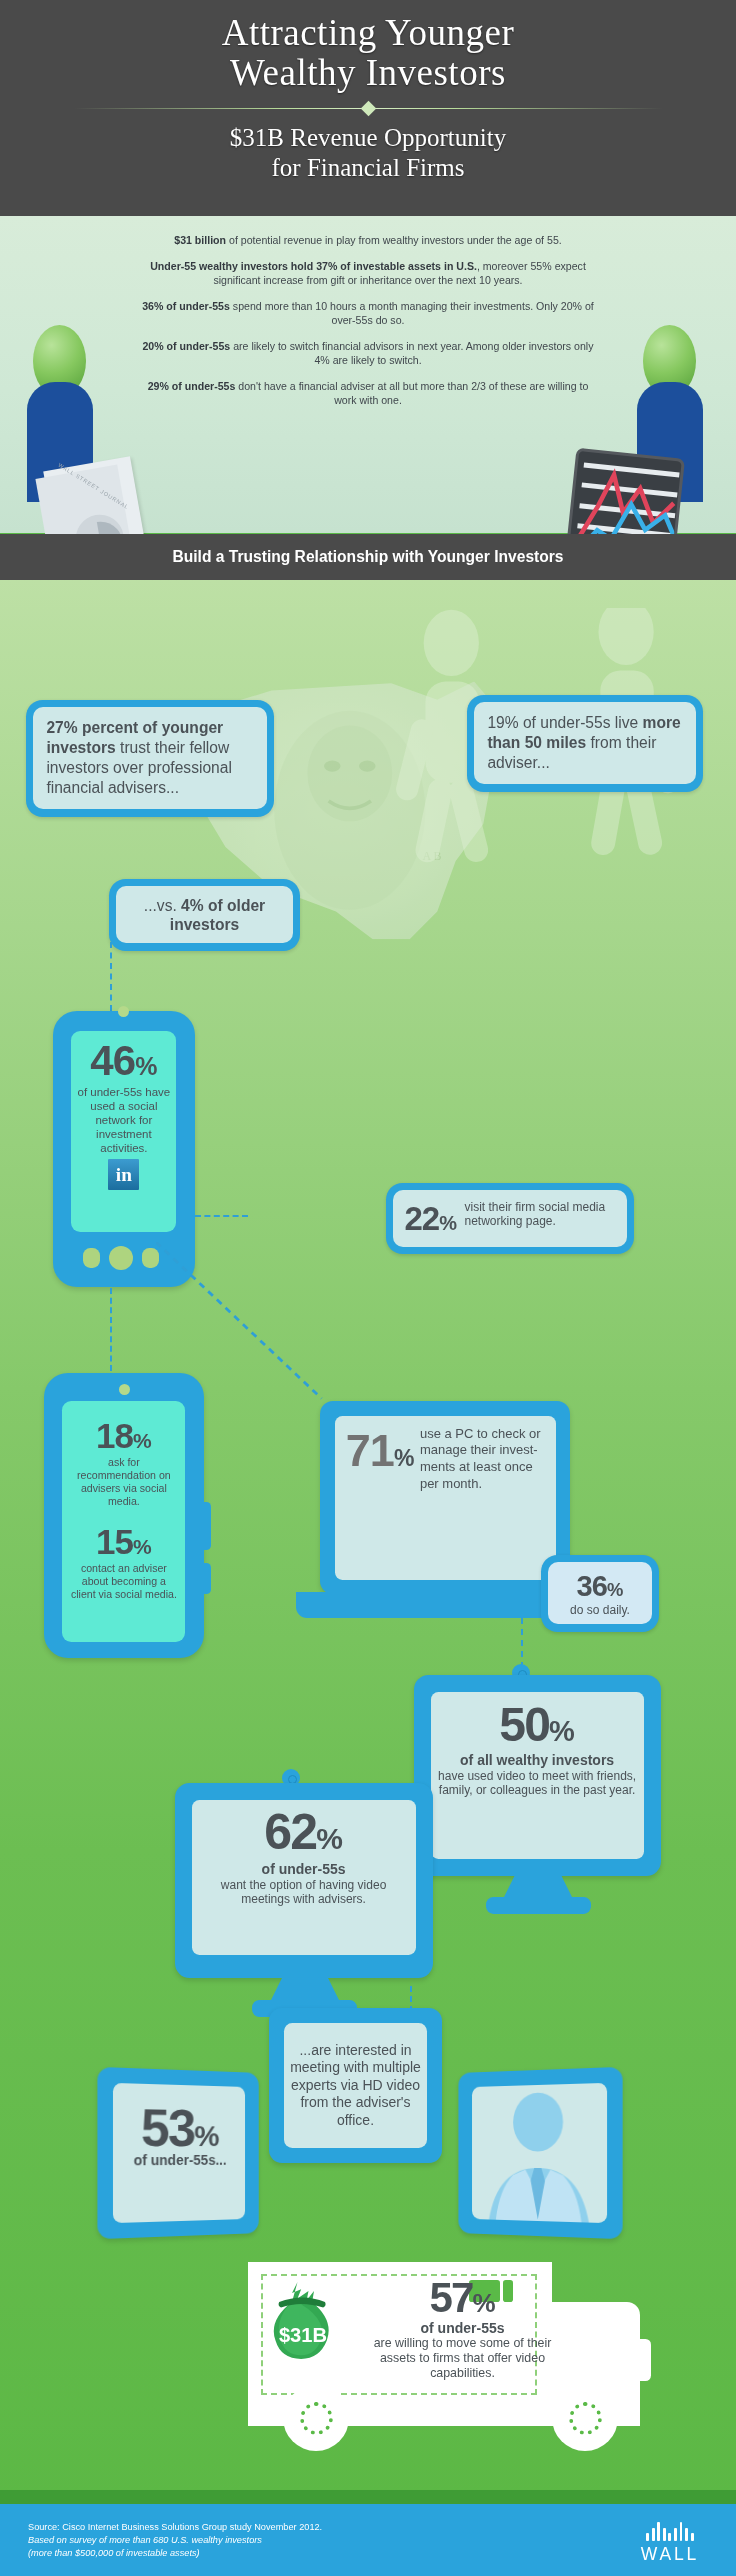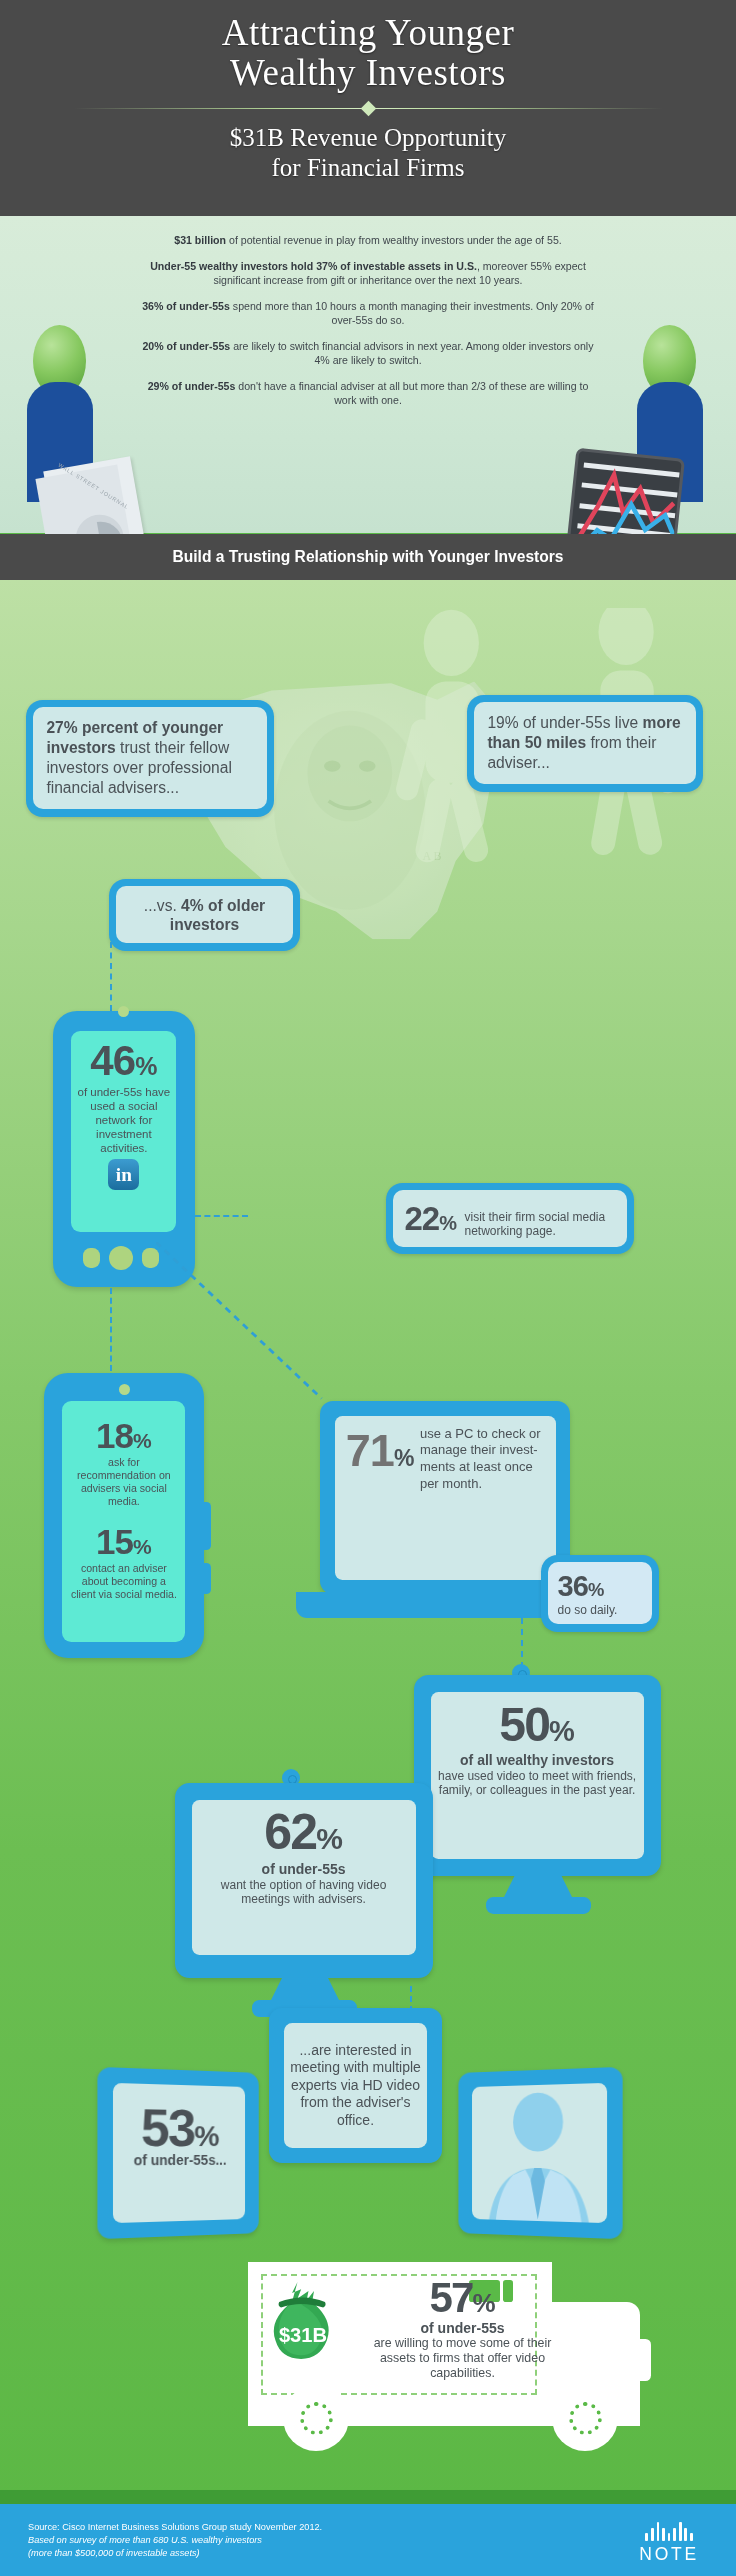--- a/index.html
+++ b/index.html
@@ -142,21 +142,21 @@
   .dot-v { border-left: 2.8px dashed #2f9fd6; }
   .dot-h { border-top: 2.8px dashed #2f9fd6; }
 
   .cam { position:absolute; width:18.4px;height:18.4px;border-radius:50%;background:#2aa3dc;}
   .cam:after{content:"";position:absolute;left:5.5px;top:5.5px;width:7.4px;height:7.4px;border-radius:50%;border:1.8px solid #1e8cc0;}
 
   .walkers { position:absolute; left:396px; top:28px; opacity:.45; }
 
   
   .li {
-    width:31px;height:31px;border-radius:7px;
+    width:31px;height:31px;border-radius:1px;
     background: linear-gradient(to bottom,#3c9cd0 0%, #1b6d9e 100%);
     color:#fff; font-weight:bold; font-size:19.3px; line-height:31px; text-align:center;
     font-family:"Liberation Serif", serif; margin: 3.7px auto 0 auto;
   }
 
   
   .truck { position:absolute; left:248px; top:2245px; width:414px; height:230px; }
   .truck-body { position:absolute; left:0; top:16.6px; width:304px; height:149px; background:#fff; }
   .truck-cab { position:absolute; left:300px; top:57px; width:92px; height:109px; background:#fff; border-radius:0 13px 0 0;}
   .truck-cab:after{content:"";position:absolute;right:-11px;top:37px;width:14.7px;height:42px;background:#fff;border-radius:0 5.5px 5.5px 0;}
@@ -334,21 +334,21 @@
       <div class="btn-row" style="left:30px; top:235px; align-items:center;">
         <i></i>
         <i class="mid"></i>
         <i></i>
       </div>
     </div>
 
     <div class="dots dot-h" style="left:195px; top:635px; width:53px;"></div>
 
     <div class="bubble" style="left:386px; top:603px; width:248px;">
-      <div class="inner" style="padding:9.2px 11px; display:flex; align-items:flex-end; gap:7.4px;">
+      <div class="inner" style="padding:9.2px 11px; display:flex; align-items:flex-start; gap:7.4px;">
         <span style="white-space:nowrap;">
           <span style="font-size:33px;font-weight:bold;color:#4b5257;letter-spacing:-0.9px;">22</span><span style="font-size:20px;font-weight:bold;color:#4b5257;">%</span>
         </span>
         <span style="font-size:12px; line-height:14px; color:#4b5257;">visit their firm social media networking page.</span>
       </div>
     </div>
 
     <div class="dots dot-v" style="left:110px; top:708px; height:83px;"></div>
 
     <svg style="position:absolute; left:156px; top:662px;" width="184" height="175" viewBox="0 0 200 190">
@@ -377,21 +377,21 @@
           <span style="float:left; margin-right:5.5px;">
             <span style="font-size:45px;font-weight:bold;color:#737373;letter-spacing:-0.9px;">71</span><span style="font-size:23px;font-weight:bold;color:#4b5257;">%</span>
           </span>
           <span style="font-size:13px; line-height:15.6px; color:#4b5257;">use a PC to check or manage their invest-ments at least once per month.</span>
         </div>
       </div>
     </div>
     <div style="position:absolute; left:296px; top:1012px; width:298px; height:26px; background:#2aa3dc; border-radius:0 0 11px 11px;"></div>
 
     <div class="bubble" style="left:541px; top:975px; width:118px;">
-      <div class="inner lightblue" style="padding:7.4px 9.2px;">
+      <div class="inner lightblue" style="text-align:center; padding:7.4px 9.2px;">
         <span style="font-size:29px;font-weight:bold;color:#4b5257;letter-spacing:-0.9px;">36</span><span style="font-size:18.4px;font-weight:bold;color:#4b5257;">%</span>
         <div style="font-size:12px; line-height:14px; color:#4b5257;">do so daily.</div>
       </div>
     </div>
 
     <div class="dots dot-v" style="left:521px; top:1038px; height:50px;"></div>
     <div class="cam" style="left:512px; top:1084px;"></div>
 
     <div class="monitor" style="left:414px; top:1095px; width:247px; height:201px;">
       <div class="screen" style="left:16.6px; top:16.6px; width:213px; height:167px; text-align:center;">
@@ -491,18 +491,18 @@
         <b style="height:7.4px"></b>
           <b style="height:13px"></b>
           <b style="height:18.4px"></b>
         <b style="height:13px"></b>
           <b style="height:7.4px"></b>
         <b style="height:13px"></b>
           <b style="height:18.4px"></b>
           <b style="height:13px"></b>
           <b style="height:7.4px"></b>
       </div>
-      <div class="name">NOTE</div>
+      <div class="name">WALL</div>
     </div>
   </div>
 
 </div>
 
 
 </body></html>

